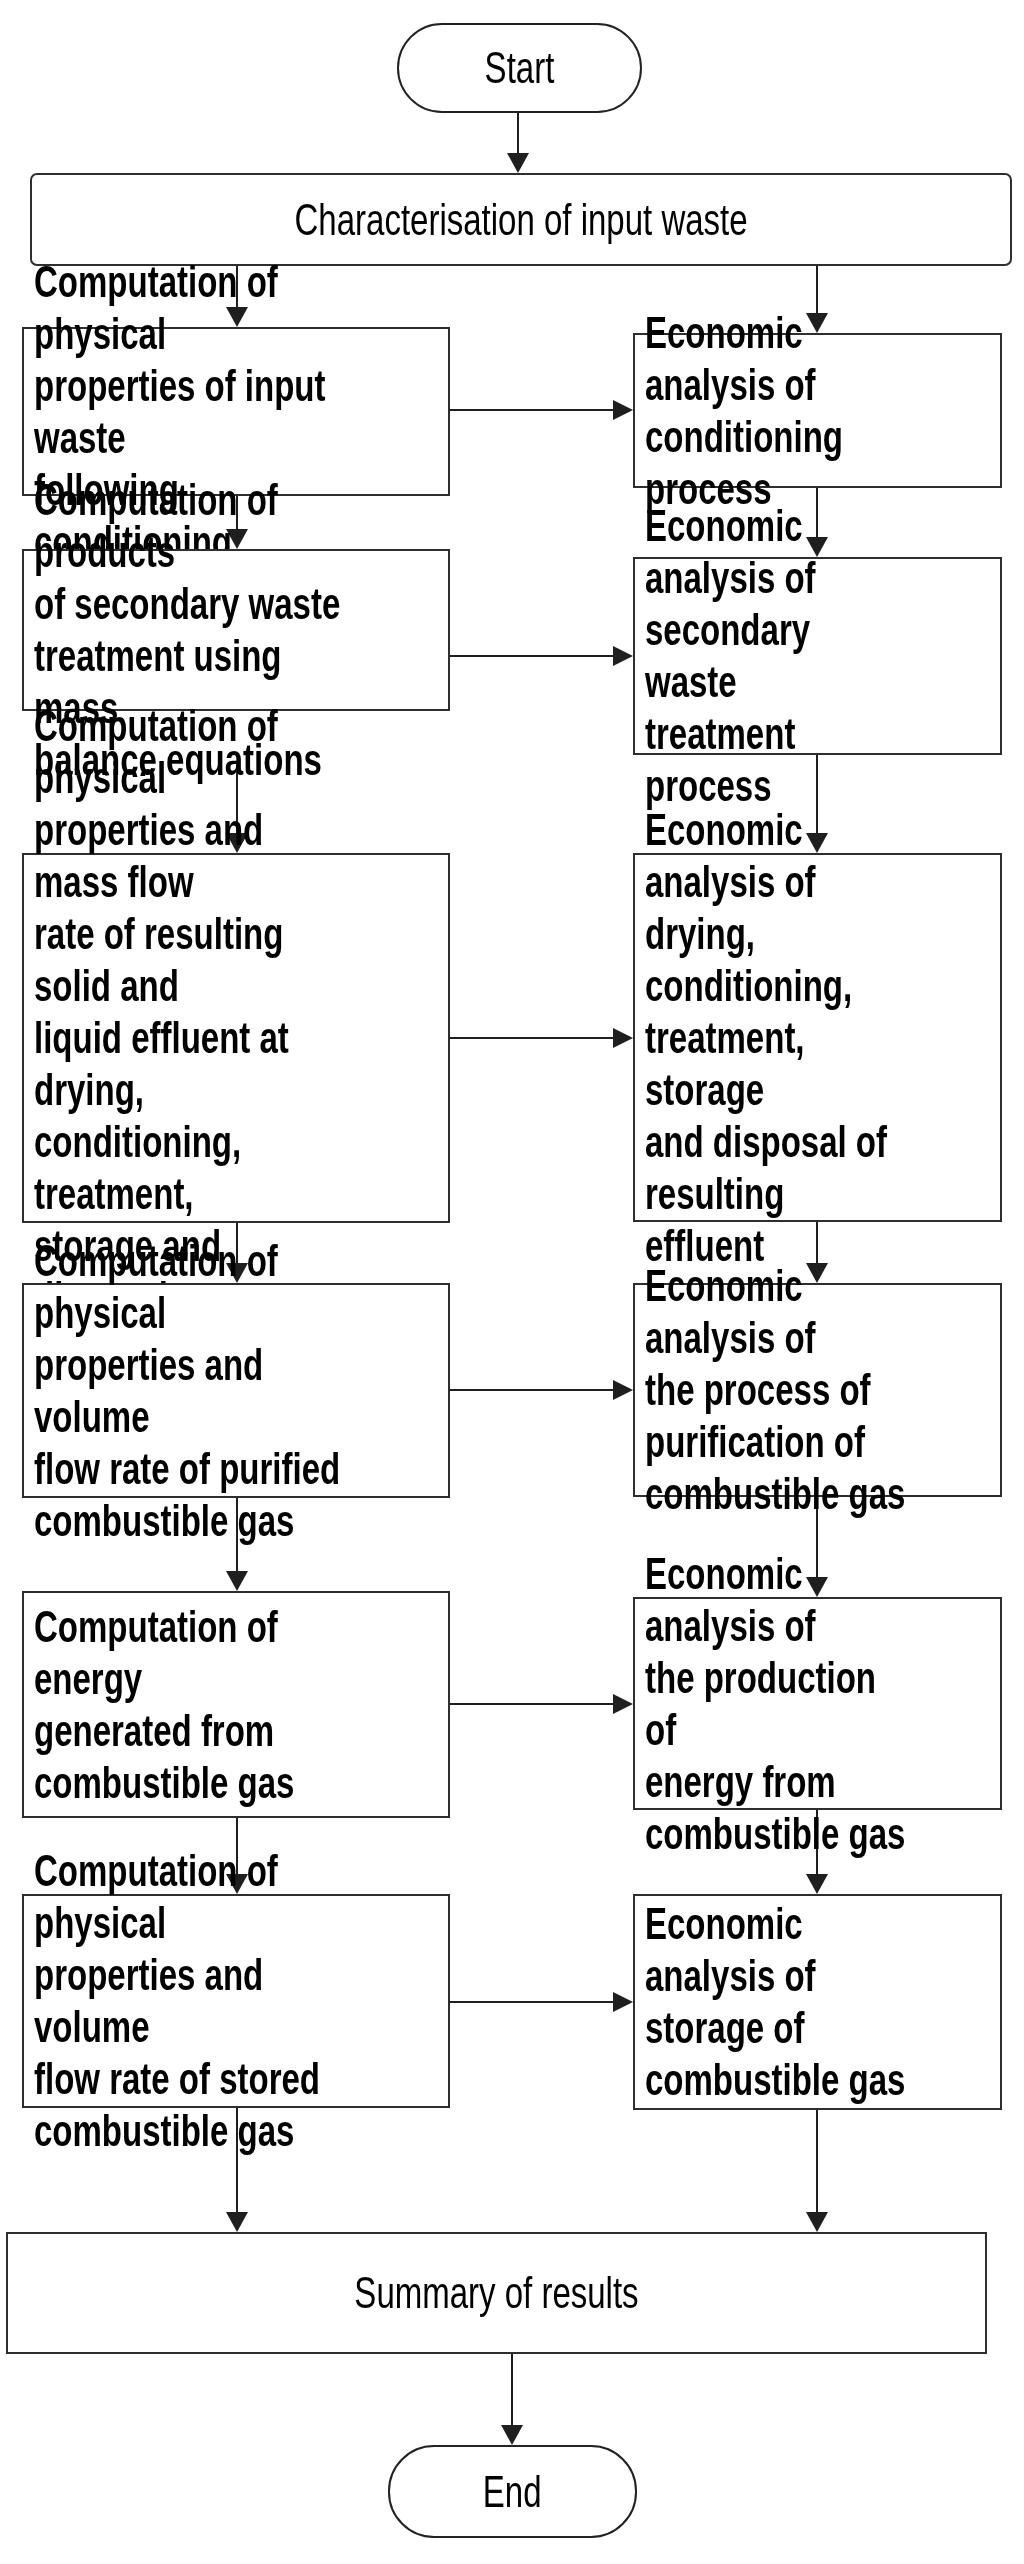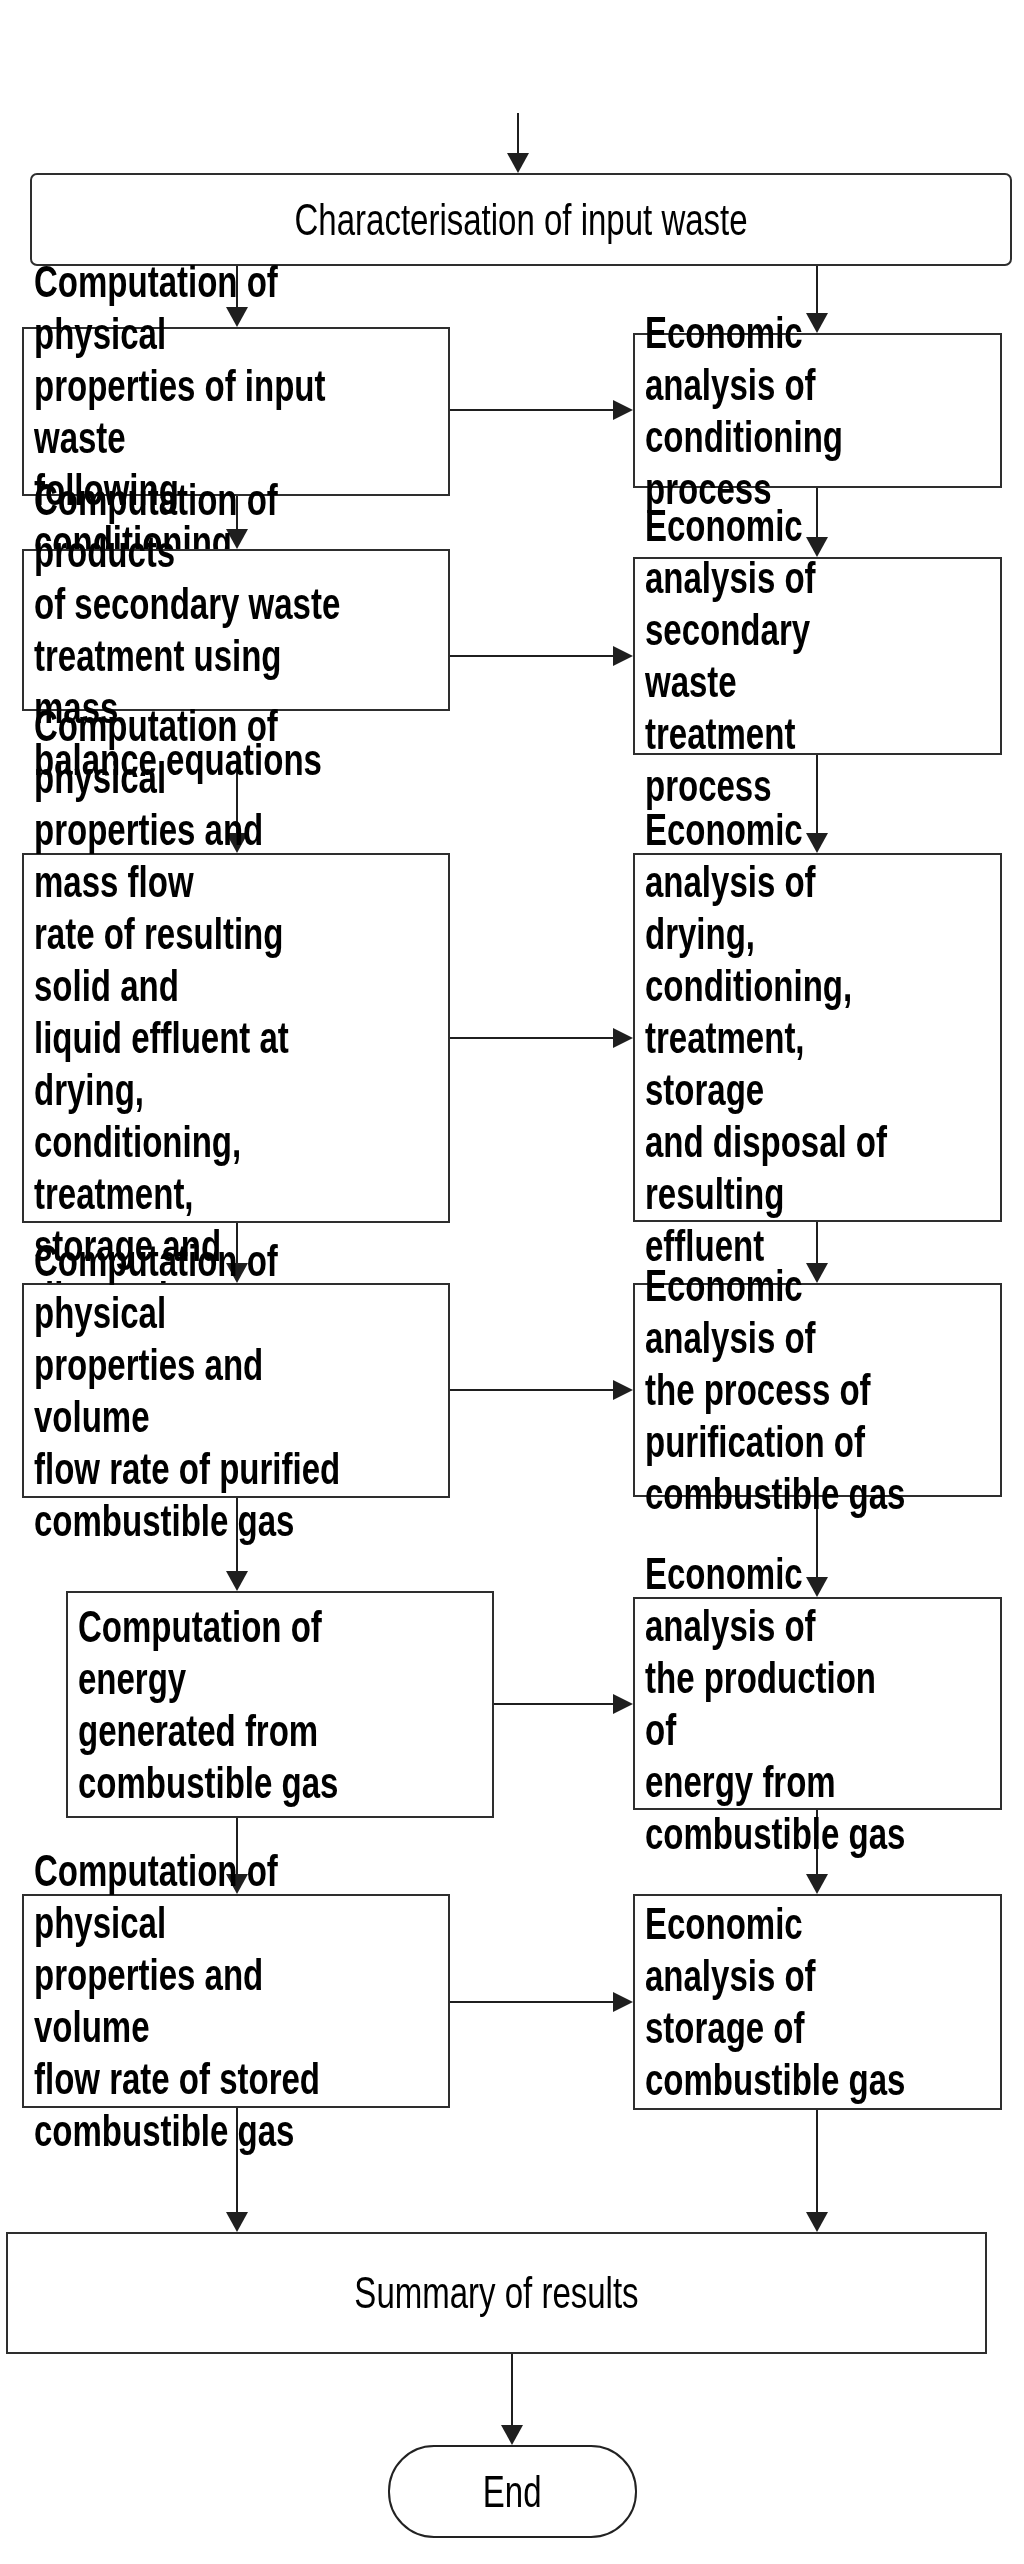--- a/index.html
+++ b/index.html
@@ -129,20 +129,23 @@
     <g>
       <line class="cl" x1="450" y1="1704" x2="615" y2="1704"></line>
         <polygon class="hd" points="613,1694 613,1714 633,1704"></polygon>
     </g>
     <g>
       <line class="cl" x1="450" y1="2002" x2="615" y2="2002"></line>
         <polygon class="hd" points="613,1992 613,2012 633,2002"></polygon>
     </g>
   </svg>
 
+  <div class="node terminal center" style="left:397px; top:23px; width:245px; height:90px;">
+    <span class="txt">Start</span>
+  </div>
 
   <div class="node center" style="left:30px; top:173px; width:982px; height:93px;border-radius:7px;">
     <span class="txt">Characterisation of input waste</span>
   </div>
 
   <div class="node left-align" style="left:22px; top:327px; width:428px; height:169px;">
     <span class="txt">Computation of physical
 properties of input waste
 following conditioning</span>
   </div>
@@ -190,21 +193,21 @@
 combustible gas</span>
   </div>
 
   <div class="node left-align" style="left:633px; top:1283px; width:369px; height:214px;">
     <span class="txt">Economic analysis of
 the process of
 purification of
 combustible gas</span>
   </div>
 
-  <div class="node left-align" style="left:22px; top:1591px; width:428px; height:227px;margin-left:44px;">
+  <div class="node left-align" style="left:22px; top:1591px; width:428px; height:227px;">
     <span class="txt">Computation of energy
 generated from
 combustible gas</span>
   </div>
 
   <div class="node left-align" style="left:633px; top:1597px; width:369px; height:213px;">
     <span class="txt">Economic analysis of
 the production of
 energy from
 combustible gas</span>

